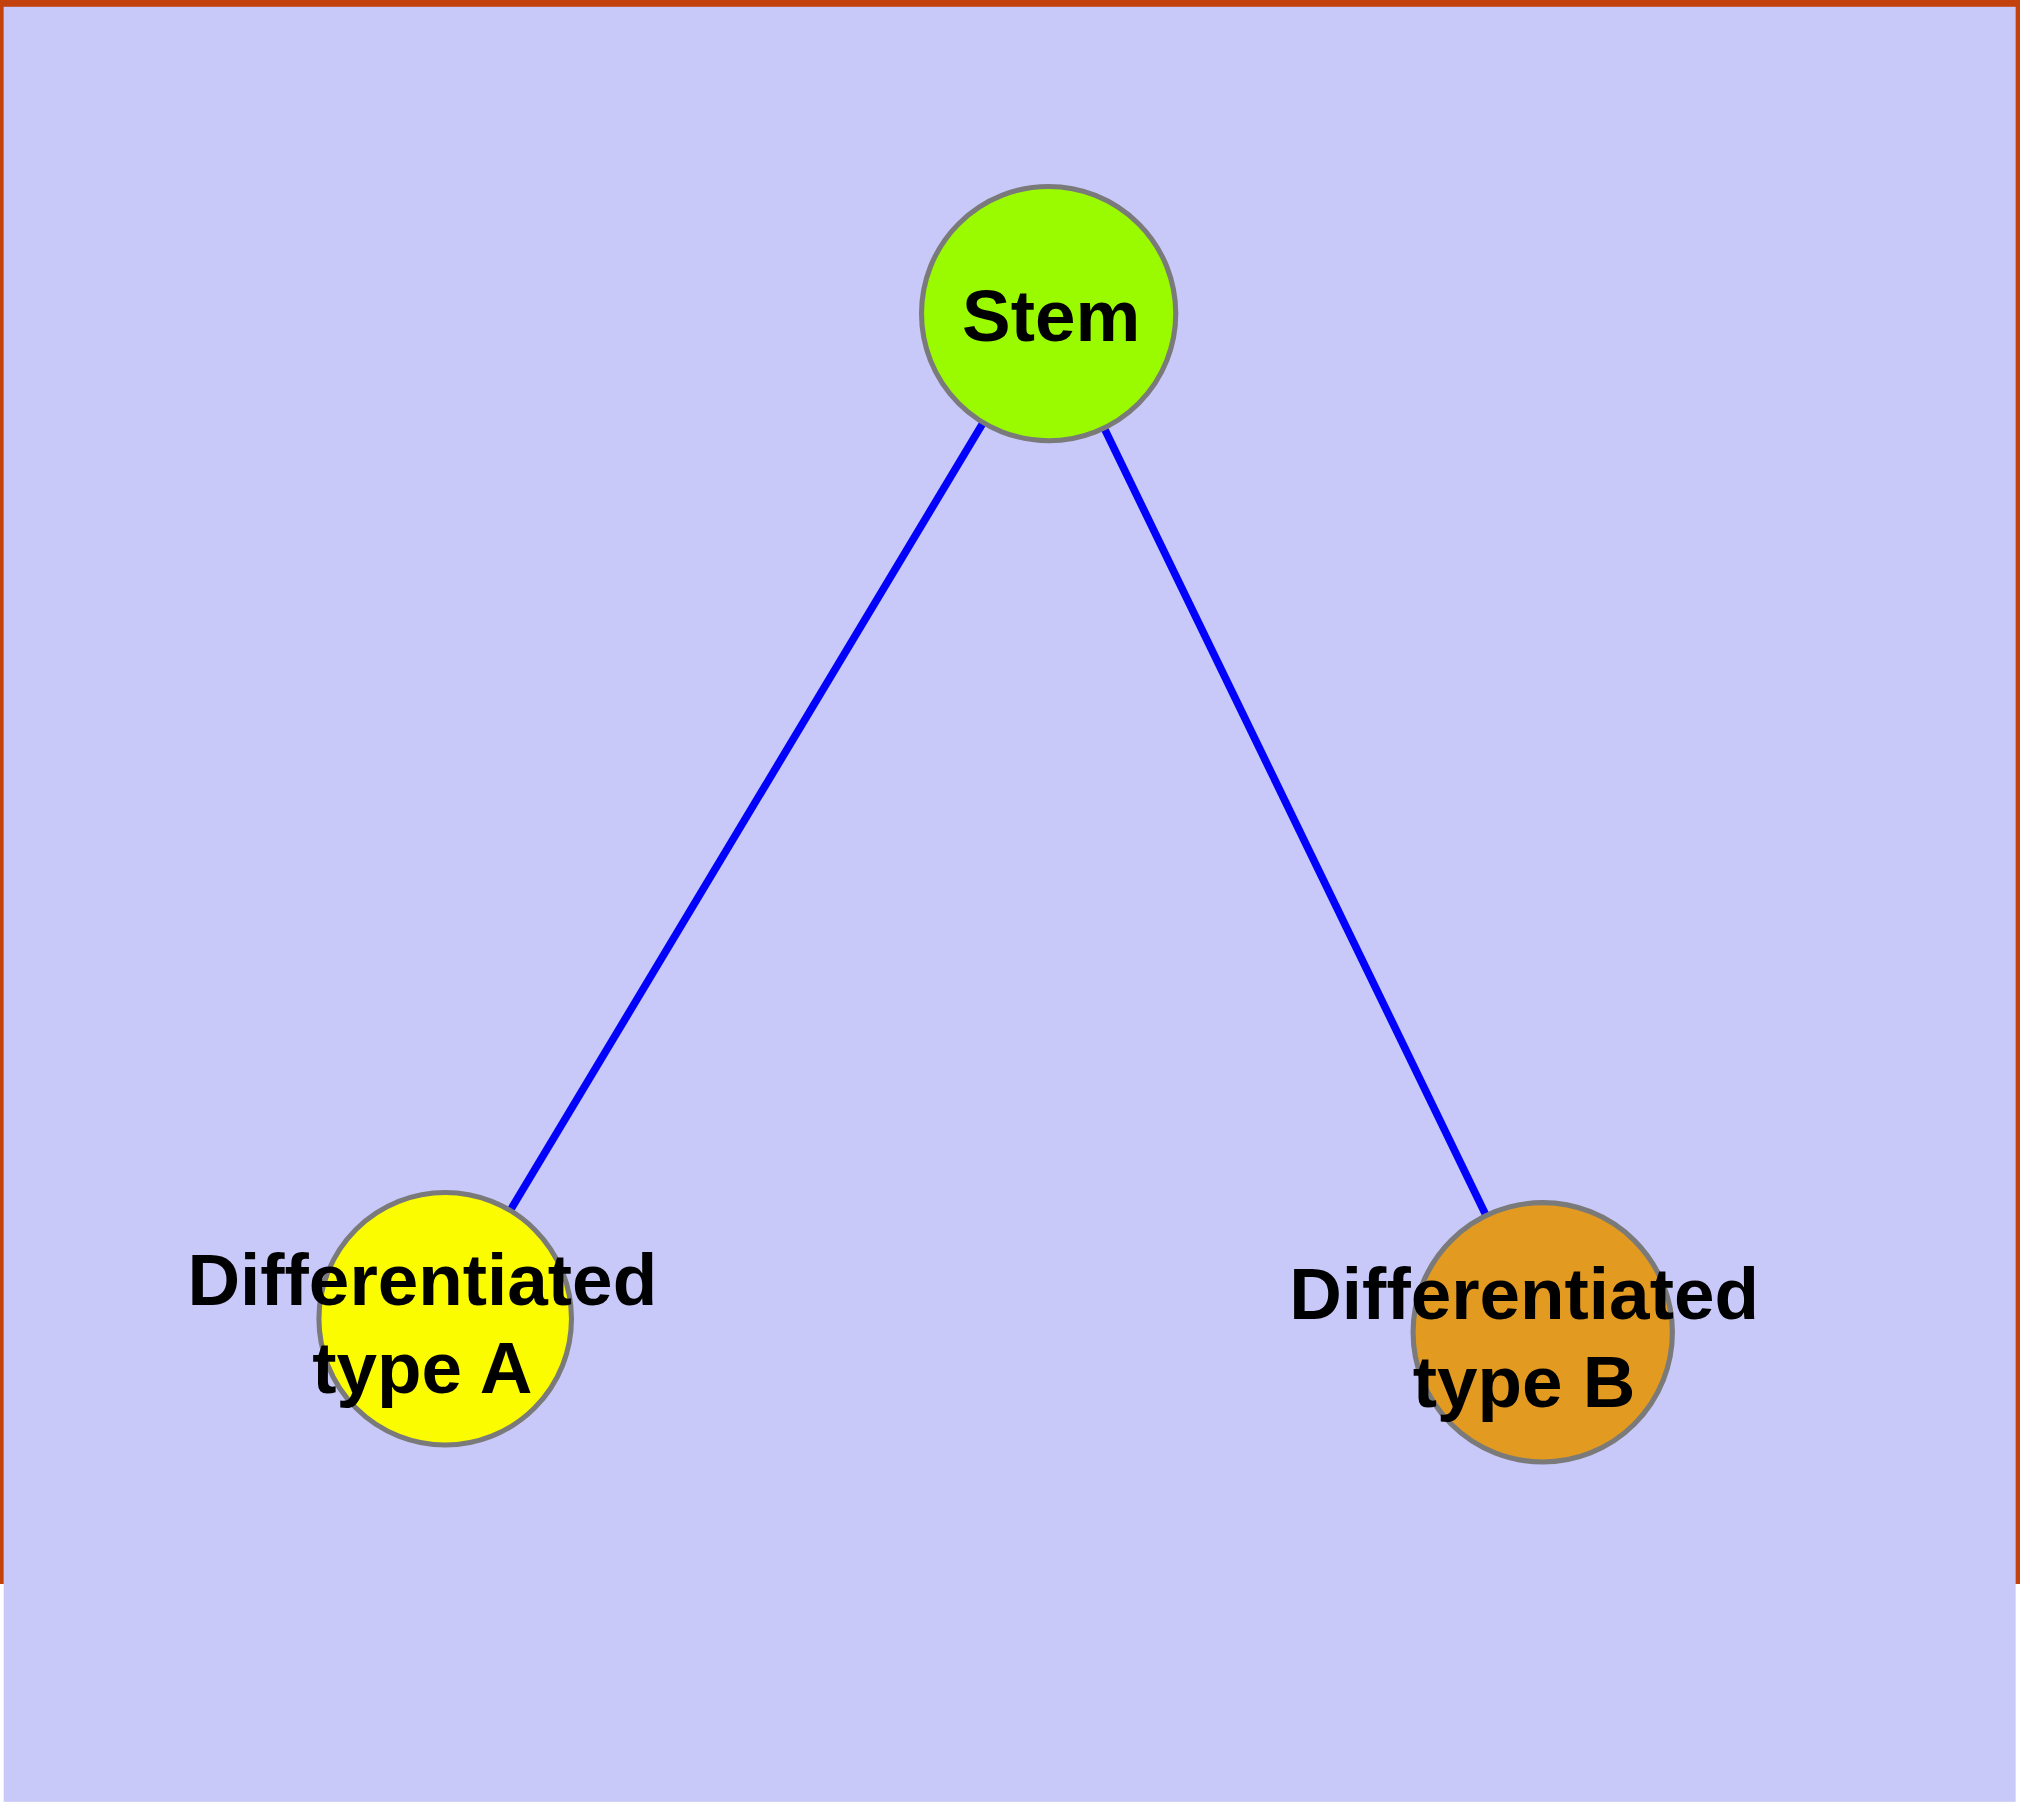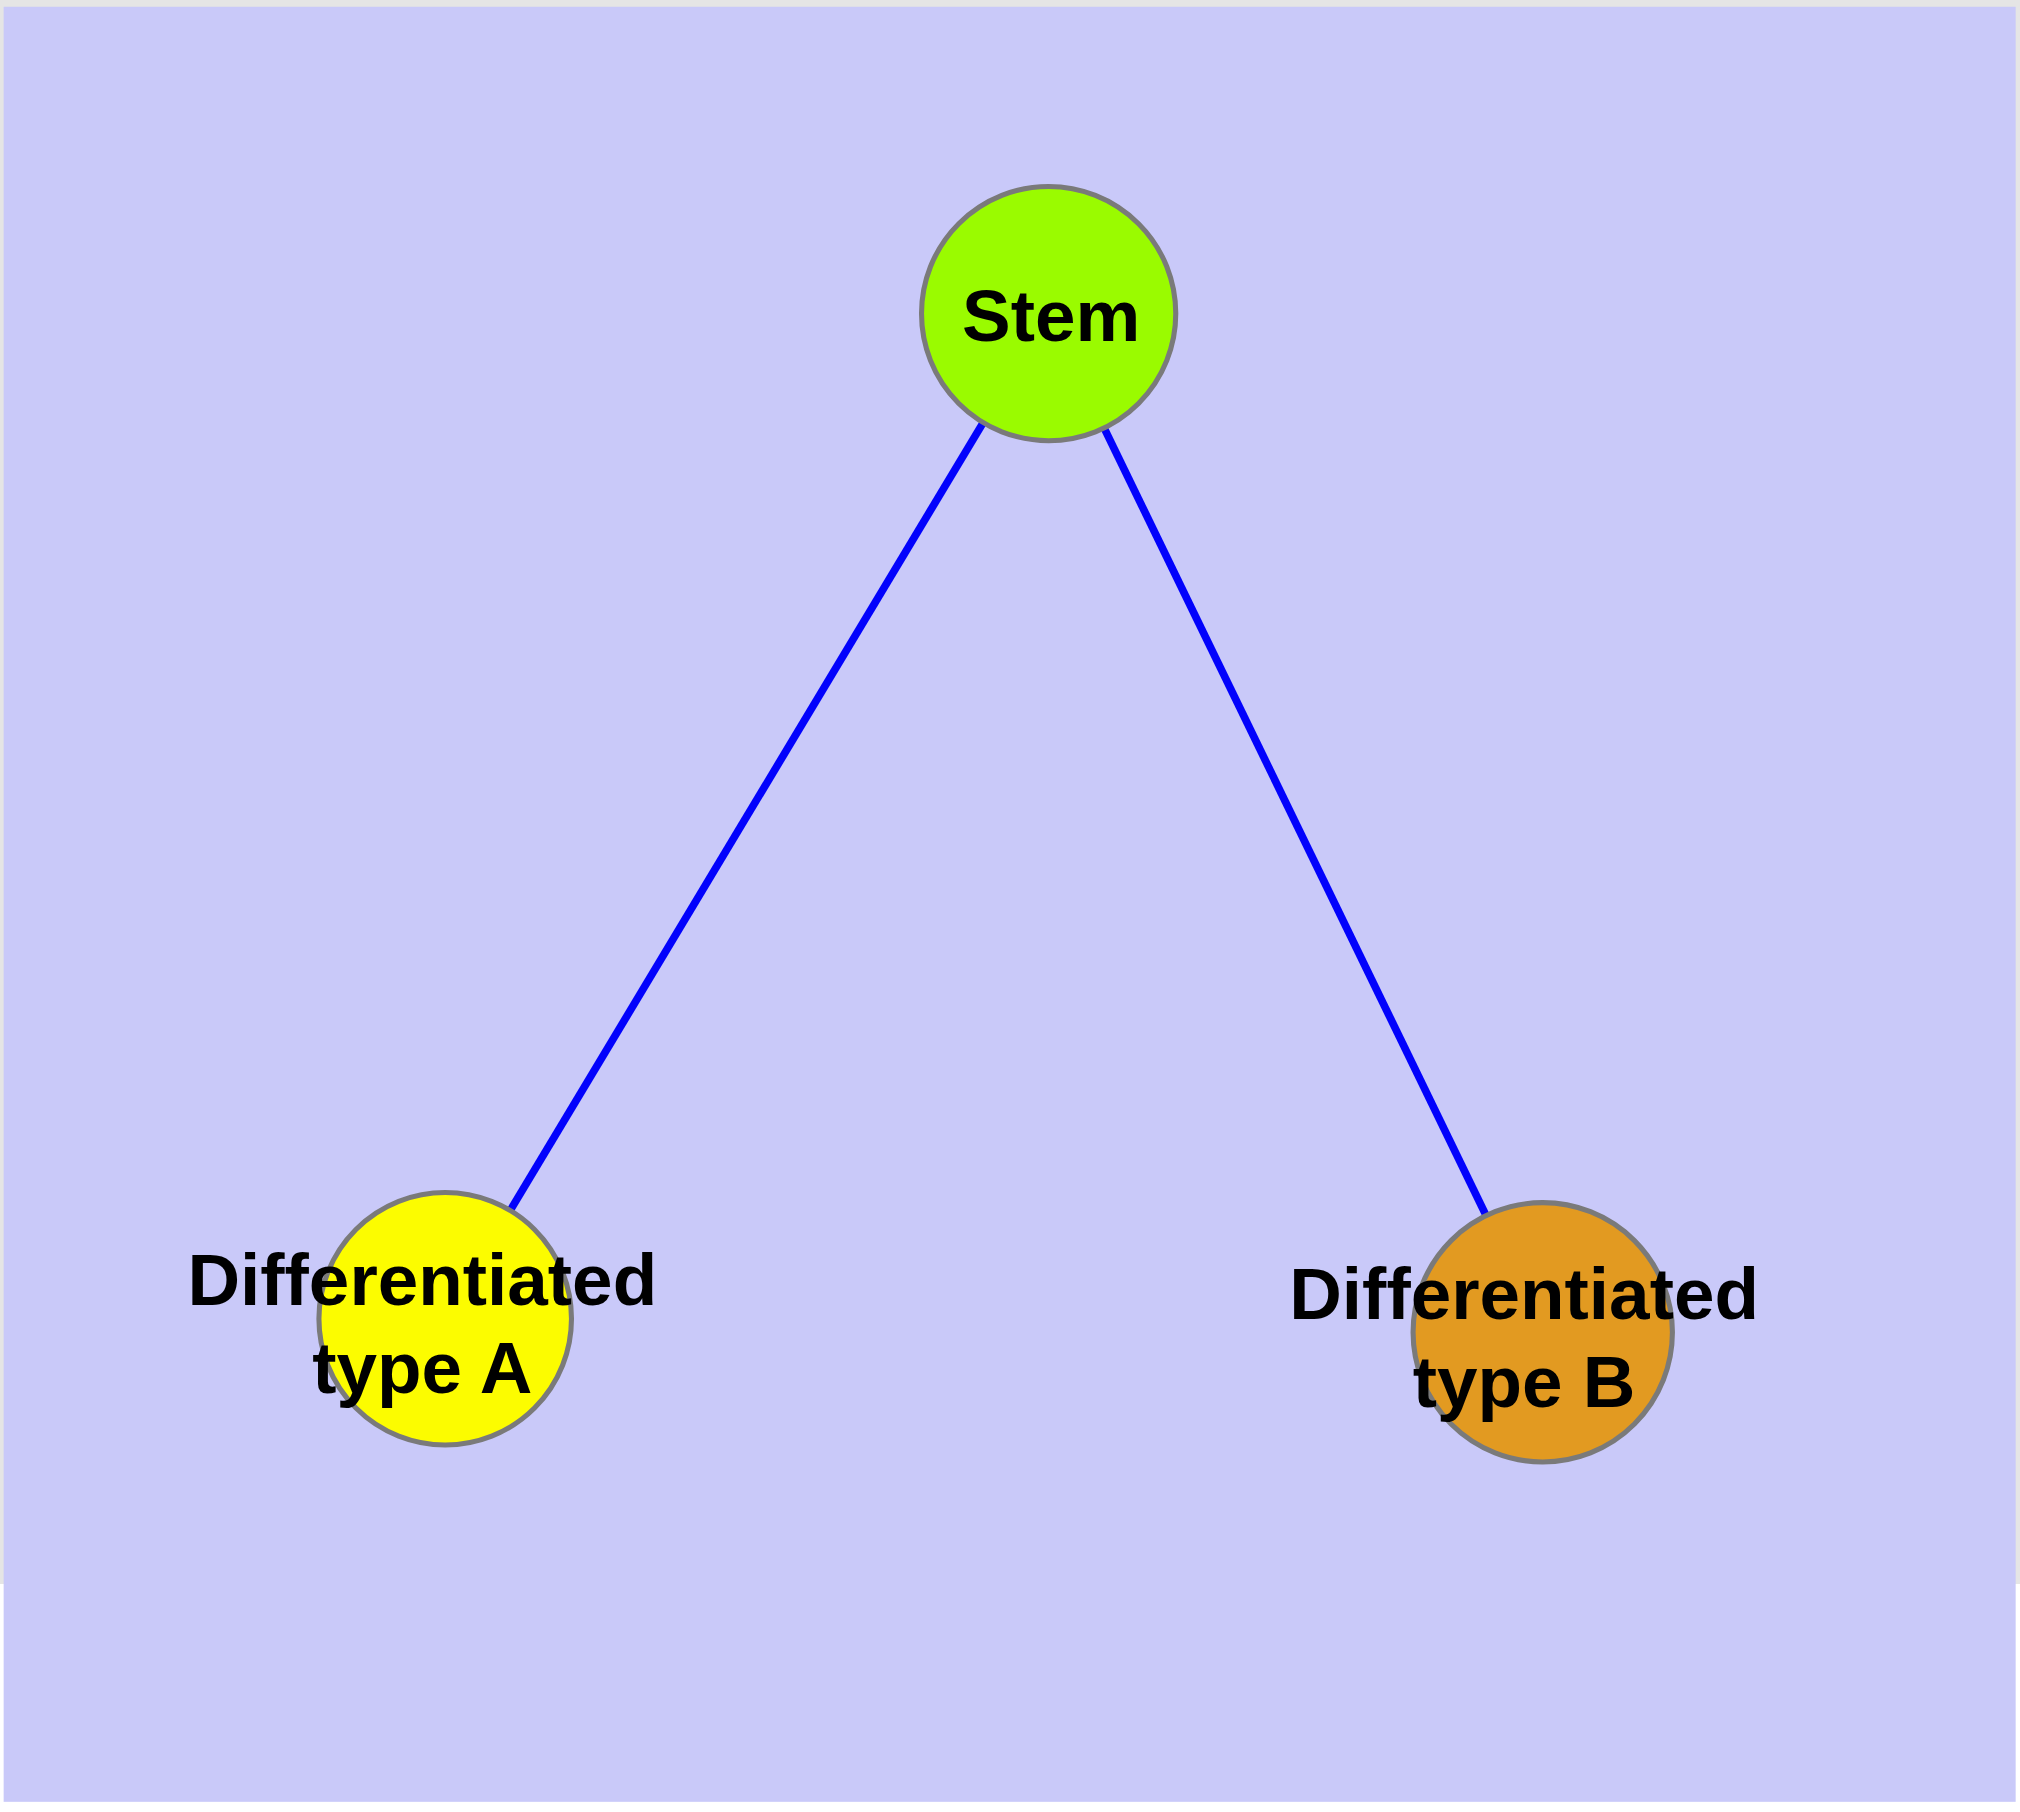--- a/index.html
+++ b/index.html
@@ -7,21 +7,21 @@
     padding: 0;
     background: #ffffff;
     width: 2021px;
     height: 1812px;
     overflow: hidden;
   }
   .diagram-stage {
     position: relative;
     width: 2021px;
     height: 1584px;
-    background: #e5e5e5;
+    background: #c2410c;
   }
   svg.graph {
     display: block;
     width: 2021px;
     height: 1812px;
   }
   .node-label {
     font-family: "Liberation Sans", "DejaVu Sans", sans-serif;
     font-weight: bold;
     font-size: 86px;

